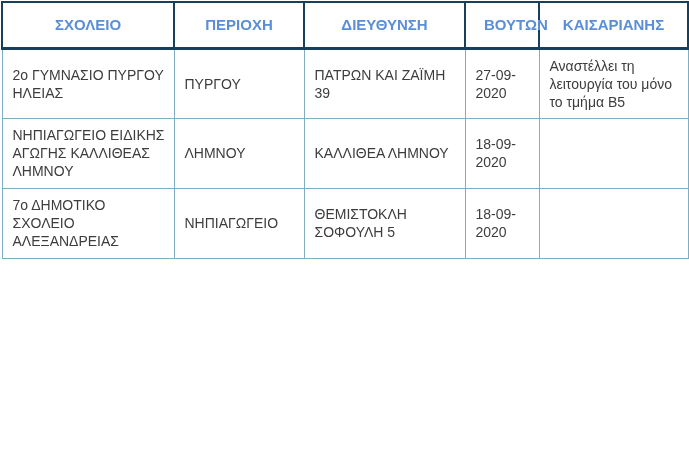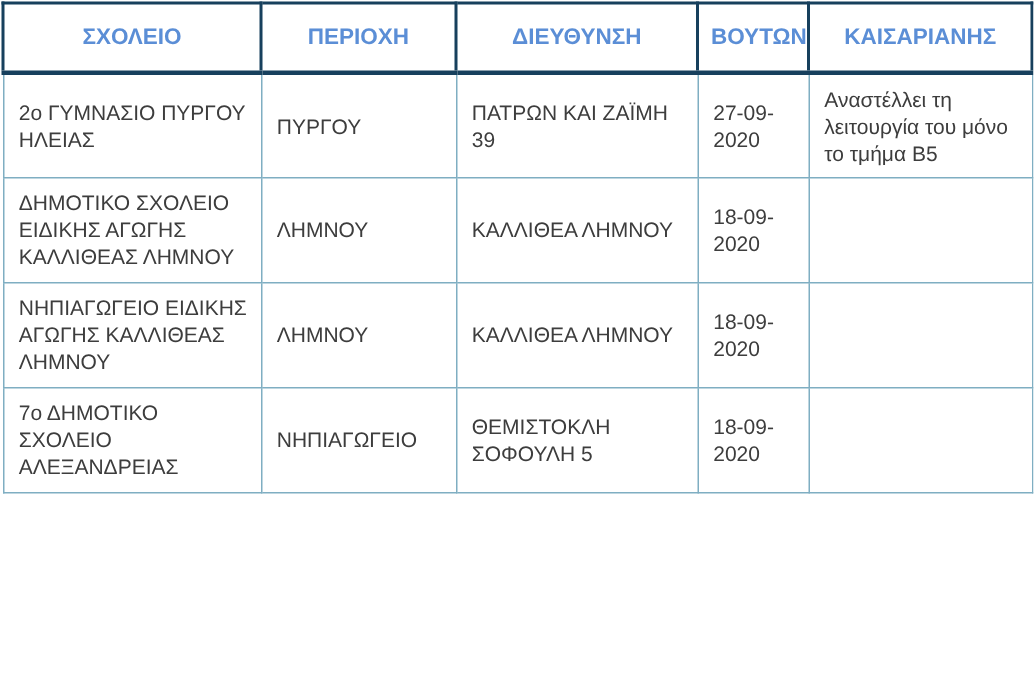--- a/index.html
+++ b/index.html
@@ -26,21 +26,21 @@
 
   thead tr { height: 46px; }
   thead th {
     border: 2px solid #17405d;
     border-bottom: 3px solid #17405d;
     color: #5b8ed6;
     font-size: 15px;
     font-weight: bold;
     text-align: center;
     vertical-align: middle;
-    padding: 4px 8px;
+    padding: 4px 18px;
     background: #ffffff;
   }
   tbody td {
     border: 1px solid #7faec2;
     color: #3d3d3d;
     font-size: 14px;
     line-height: 18px;
     text-align: left;
     vertical-align: middle;
     padding: 7px 8px 7px 10px;
@@ -76,27 +76,20 @@
       </tr>
     </thead>
     <tbody>
       <tr class="r3">
         <td>2ο ΓΥΜΝΑΣΙΟ ΠΥΡΓΟΥ ΗΛΕΙΑΣ</td>
         <td>ΠΥΡΓΟΥ</td>
         <td>ΠΑΤΡΩΝ ΚΑΙ ΖΑΪΜΗ 39</td>
         <td>27-09-2020</td>
         <td>Αναστέλλει τη λειτουργία του μόνο το τμήμα Β5</td>
       </tr>
-      <tr class="r4">
-        <td>ΔΗΜΟΤΙΚΟ ΣΧΟΛΕΙΟ ΕΙΔΙΚΗΣ ΑΓΩΓΗΣ ΚΑΛΛΙΘΕΑΣ ΛΗΜΝΟΥ</td>
-        <td>ΛΗΜΝΟΥ</td>
-        <td>ΚΑΛΛΙΘΕΑ ΛΗΜΝΟΥ</td>
-        <td>18-09-2020</td>
-        <td></td>
-      </tr>
       <tr class="r5">
         <td>ΝΗΠΙΑΓΩΓΕΙΟ ΕΙΔΙΚΗΣ ΑΓΩΓΗΣ ΚΑΛΛΙΘΕΑΣ ΛΗΜΝΟΥ</td>
         <td>ΛΗΜΝΟΥ</td>
         <td>ΚΑΛΛΙΘΕΑ ΛΗΜΝΟΥ</td>
         <td>18-09-2020</td>
         <td></td>
       </tr>
       <tr class="r6">
         <td>7ο ΔΗΜΟΤΙΚΟ ΣΧΟΛΕΙΟ ΑΛΕΞΑΝΔΡΕΙΑΣ</td>
         <td>ΝΗΠΙΑΓΩΓΕΙΟ</td>

